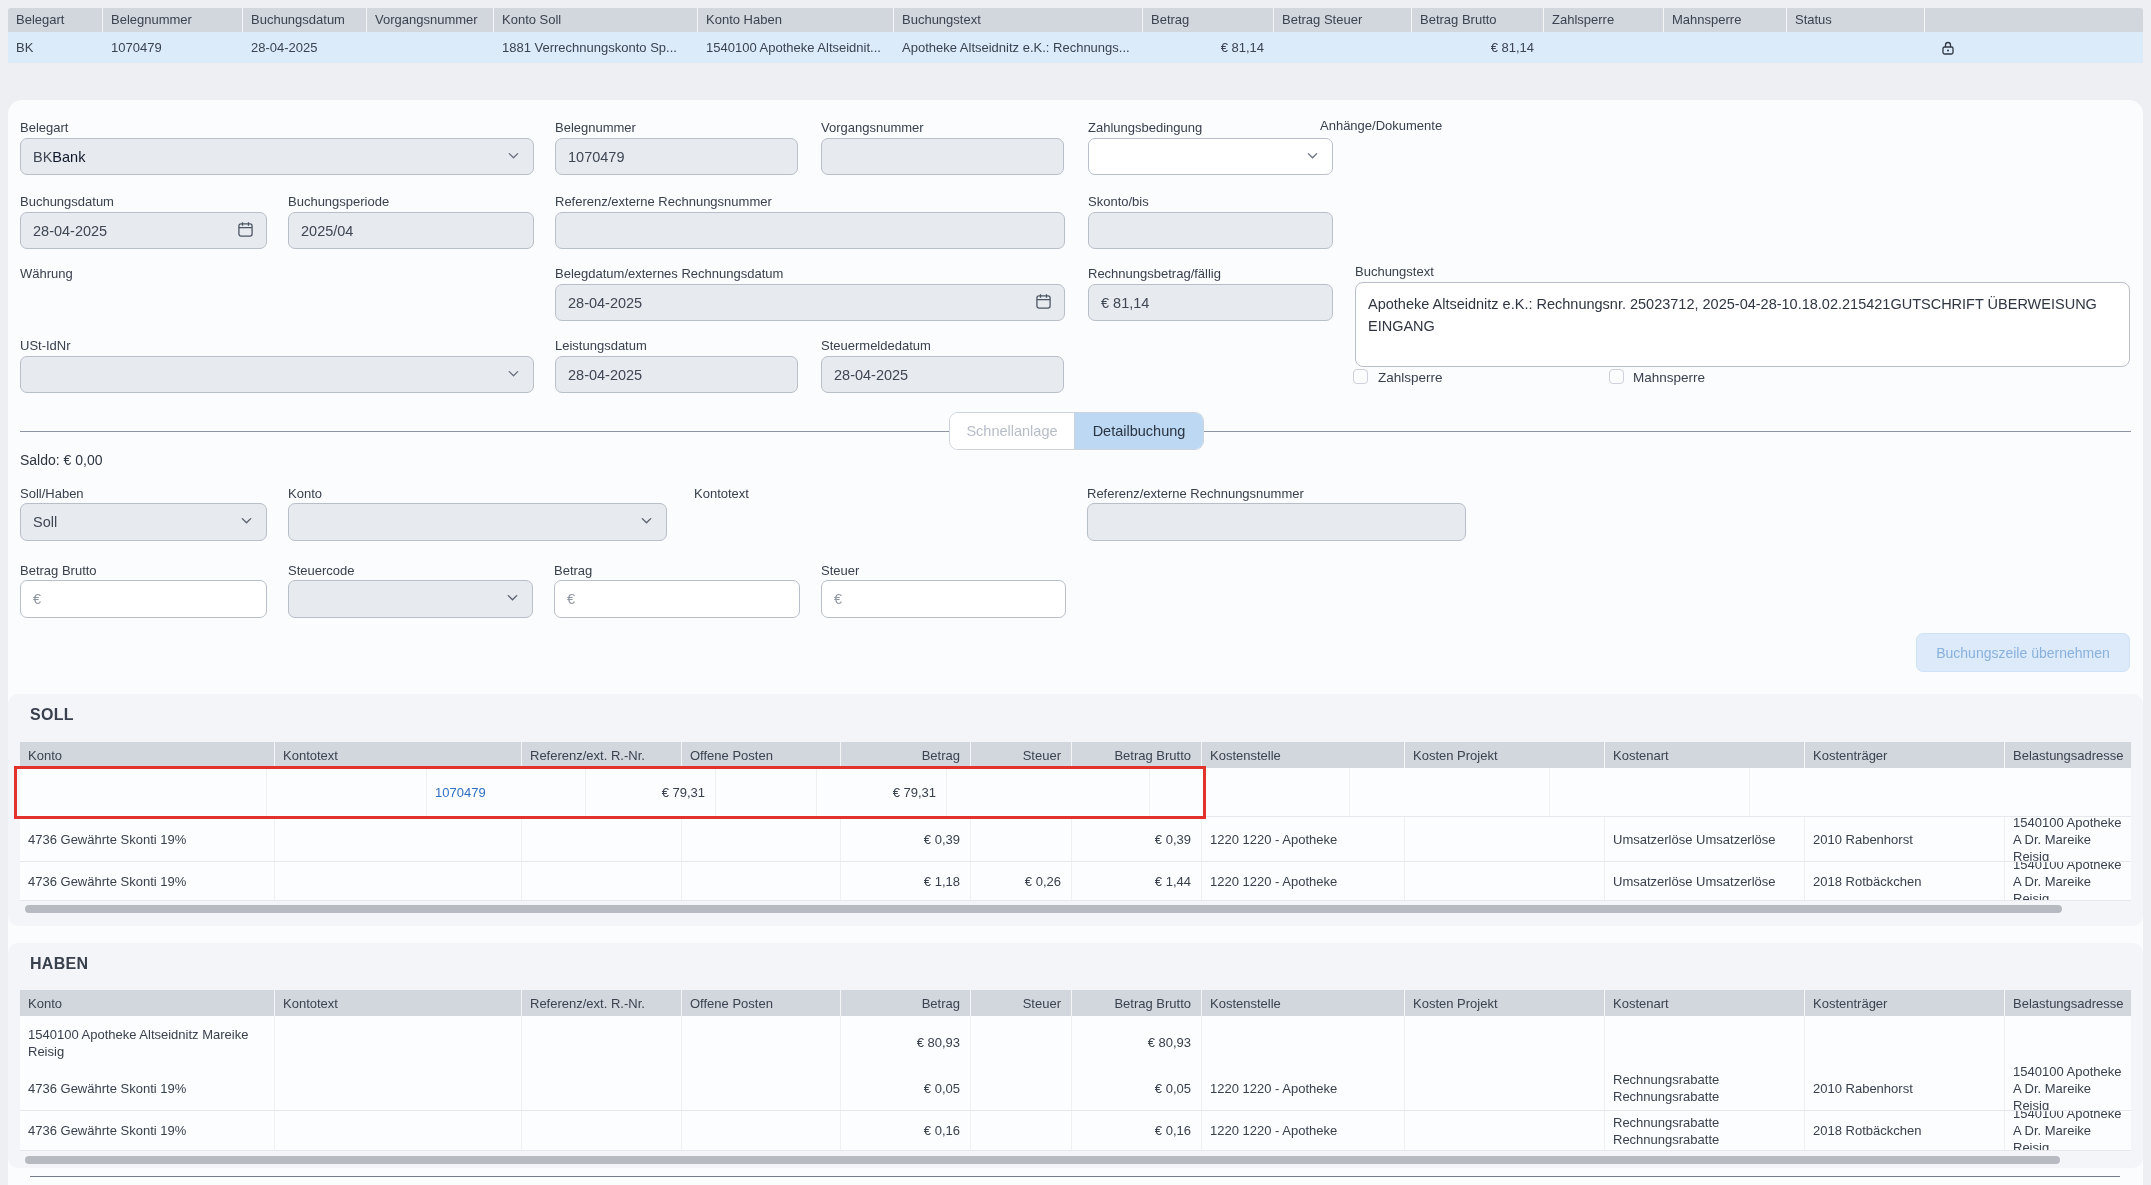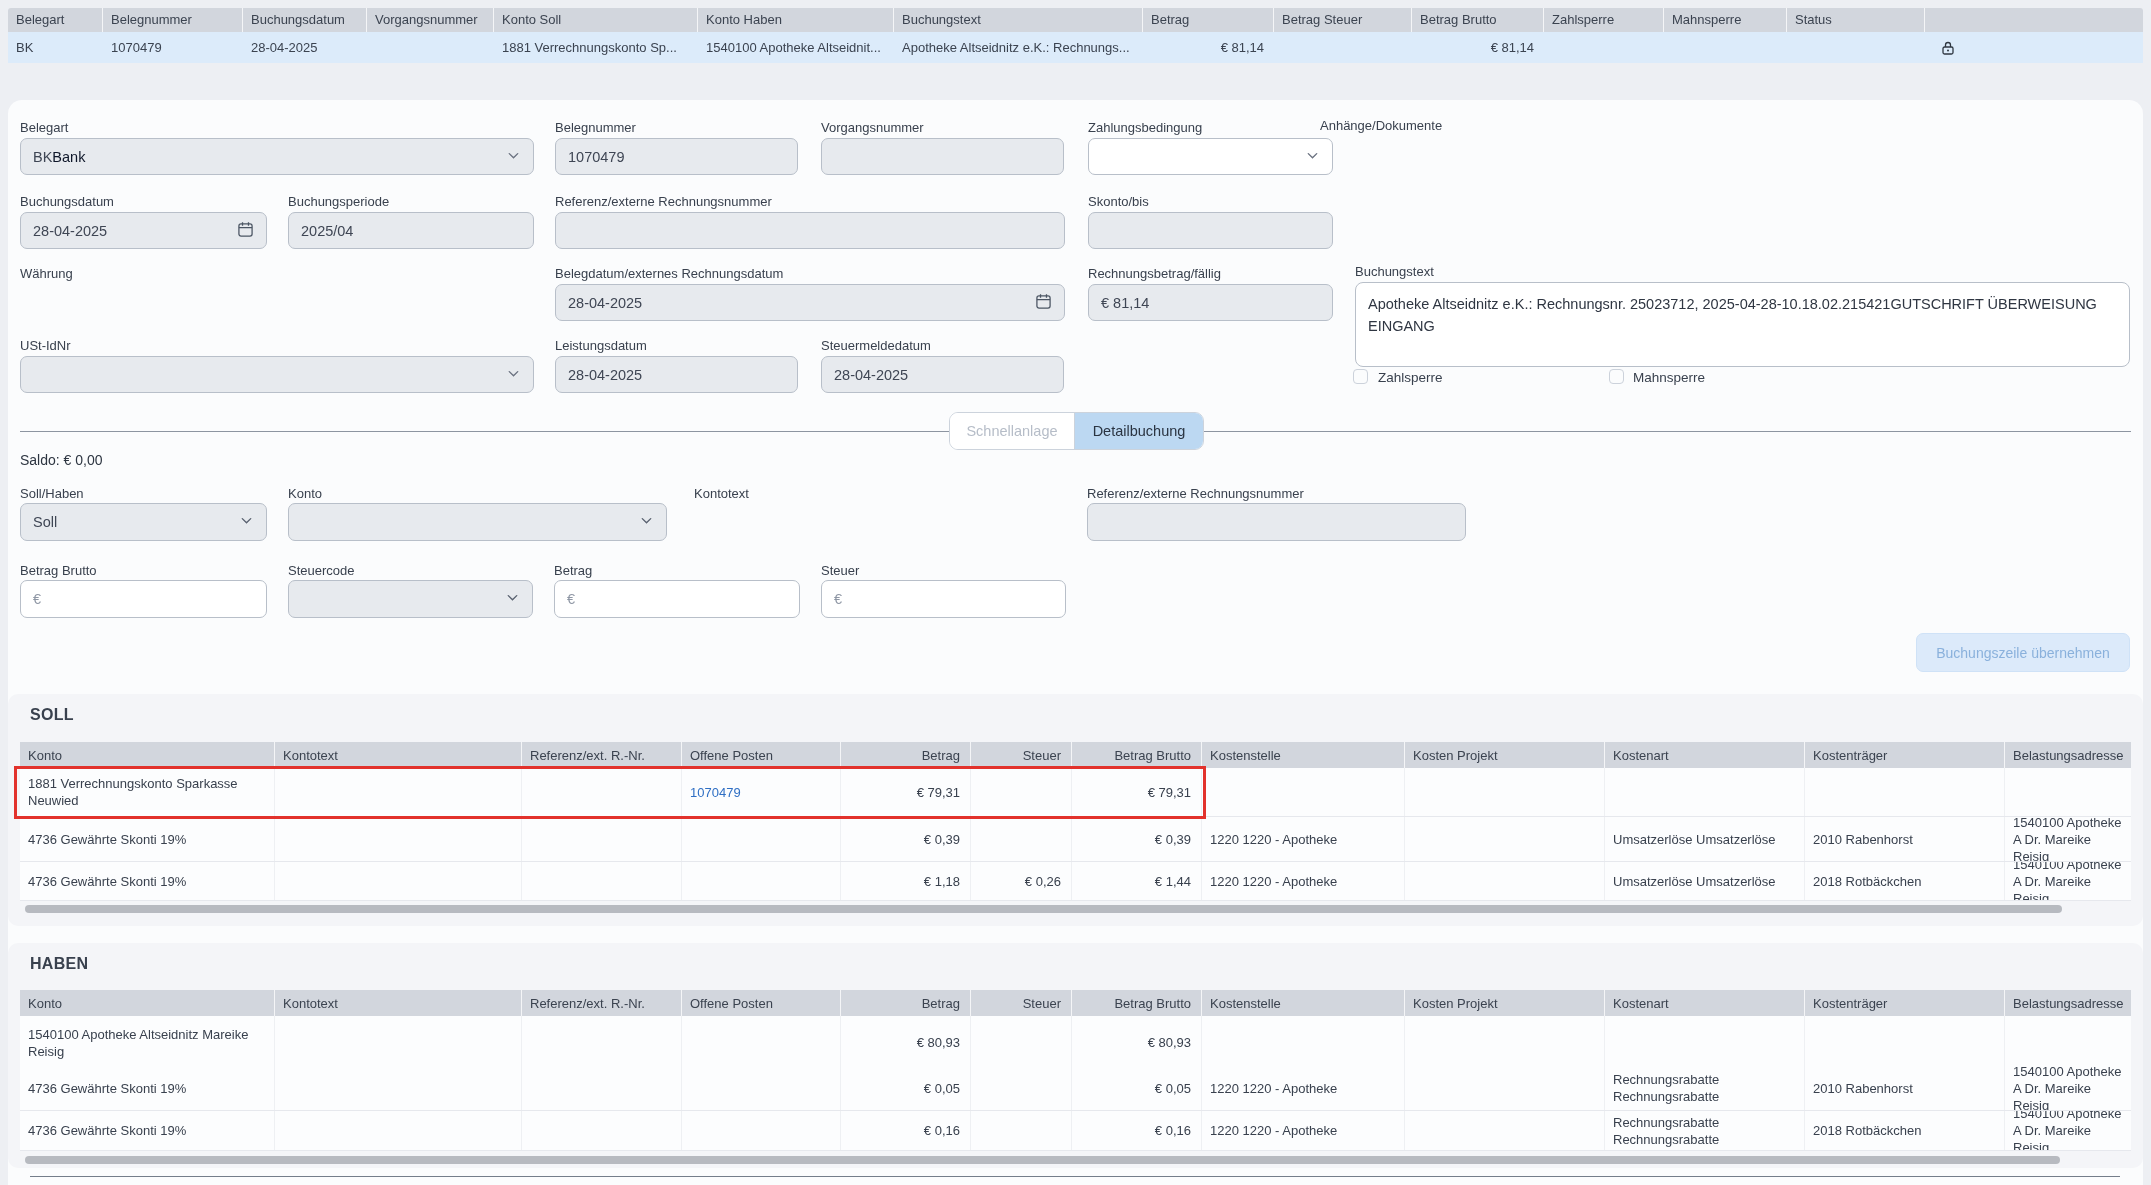--- a/index.html
+++ b/index.html
@@ -276,23 +276,20 @@
     <div class="dt-h num" style="width:101px">Steuer</div>
     <div class="dt-h num" style="width:130px">Betrag Brutto</div>
     <div class="dt-h" style="width:203px">Kostenstelle</div>
     <div class="dt-h" style="width:200px">Kosten Projekt</div>
     <div class="dt-h" style="width:200px">Kostenart</div>
     <div class="dt-h" style="width:200px">Kostenträger</div>
     <div class="dt-h" style="width:126px;border-right:none">Belastungsadresse</div>
   </div>
 
   <div class="dt-row" style="top:768px;height:49px">
-    <div class="dt-c wrap" style="width:255px">
-        <span>1881 Verrechnungskonto Sparkasse Neuwied</span>
-      </div>
     <div class="dt-c" style="width:247px">
         <span></span>
       </div>
     <div class="dt-c" style="width:160px">
         <span></span>
       </div>
     <div class="dt-c" style="width:159px">
         <span class="op-link">1070479</span>
       </div>
     <div class="dt-c num" style="width:130px">

